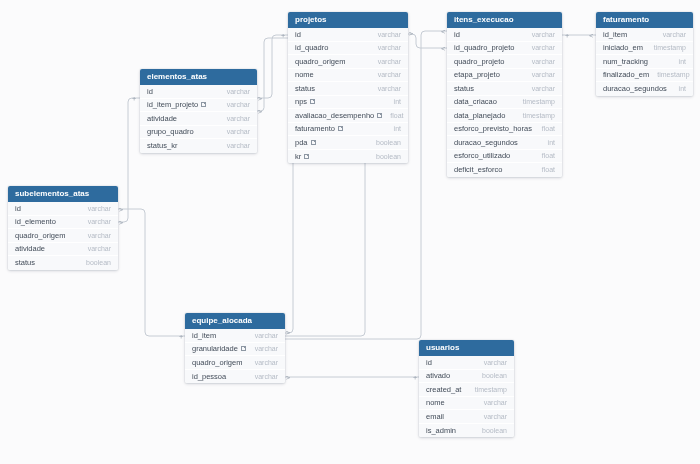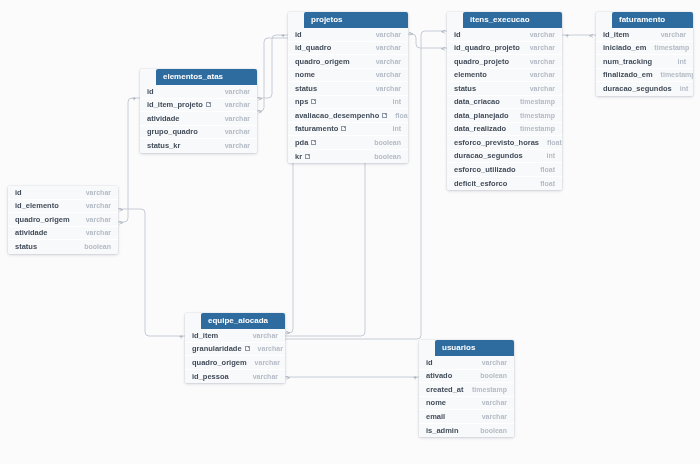--- a/index.html
+++ b/index.html
@@ -7,22 +7,22 @@
     --field:#424c59; --type:#b4bbc5; --line:#c6ccd4; --marker:#98a2ae; --icon:#8d97a3;
   }
   *{box-sizing:border-box;margin:0;padding:0;}
   html,body{width:700px;height:464px;overflow:hidden;}
   body{font-family:"Liberation Sans",sans-serif;background:var(--bg);}
   #canvas{position:relative;width:700px;height:464px;background:var(--bg);}
   #wires{position:absolute;left:0;top:0;width:700px;height:464px;}
   .db-table{position:absolute;border-radius:2px;box-shadow:0 1px 3px rgba(55,65,85,.22), 0 0 0 1px rgba(120,130,150,.06);background:var(--body);}
   .tbl-header{height:16px;line-height:16px;background:var(--header);color:#fff;
     font-size:8px;font-weight:bold;padding:0 7px;border-radius:2px 2px 0 0;
-    white-space:nowrap;overflow:hidden;cursor:move;margin-left:16px;}
-  .tbl-body{border-radius:0 0 2px 2px;overflow:hidden;font-weight:bold;}
+    white-space:nowrap;overflow:hidden;cursor:move;}
+  .tbl-body{border-radius:0 0 2px 2px;overflow:hidden;}
   .row{height:13.5px;display:flex;align-items:center;justify-content:space-between;
     padding:0 7px;background:var(--body);}
   .row:not(:last-child){border-bottom:1px solid var(--sep);}
   .fname{font-size:7.5px;color:var(--field);white-space:nowrap;display:flex;align-items:center;}
   .ftype{font-size:7px;color:var(--type);white-space:nowrap;margin-left:8px;}
   .note-ic{display:inline-block;width:5px;height:5px;border:1px solid var(--icon);
     margin-left:3px;position:relative;flex:none;}
   .note-ic::after{content:"";position:absolute;right:-1px;top:-1px;width:2px;height:2px;background:var(--icon);}
   path.rel{fill:none;stroke:var(--line);stroke-width:1;}
   text.mk{fill:var(--marker);font-size:7px;font-family:"DejaVu Sans Mono",monospace;text-anchor:middle;}
@@ -144,45 +144,39 @@
           <span class="ftype">varchar</span>
         </div>
         <div class="row">
           <span class="fname">
             <span>quadro_projeto</span>
           </span>
           <span class="ftype">varchar</span>
         </div>
         <div class="row">
           <span class="fname">
-            <span>elemento</span>
+            <span>etapa_projeto</span>
           </span>
           <span class="ftype">varchar</span>
         </div>
         <div class="row">
           <span class="fname">
             <span>status</span>
           </span>
           <span class="ftype">varchar</span>
         </div>
         <div class="row">
           <span class="fname">
             <span>data_criacao</span>
           </span>
           <span class="ftype">timestamp</span>
         </div>
         <div class="row">
           <span class="fname">
             <span>data_planejado</span>
-          </span>
-          <span class="ftype">timestamp</span>
-        </div>
-        <div class="row">
-          <span class="fname">
-            <span>data_realizado</span>
           </span>
           <span class="ftype">timestamp</span>
         </div>
         <div class="row">
           <span class="fname">
             <span>esforco_previsto_horas</span>
           </span>
           <span class="ftype">float</span>
         </div>
         <div class="row">
@@ -270,20 +264,21 @@
         </div>
         <div class="row">
           <span class="fname">
             <span>status_kr</span>
           </span>
           <span class="ftype">varchar</span>
         </div>
       </div>
     </div>
     <div class="db-table" style="left: 8px; top: 186px; width: 110px;">
+      <div class="tbl-header">subelementos_atas</div>
       <div class="tbl-body">
         <div class="row">
           <span class="fname">
             <span>id</span>
           </span>
           <span class="ftype">varchar</span>
         </div>
         <div class="row">
           <span class="fname">
             <span>id_elemento</span>

